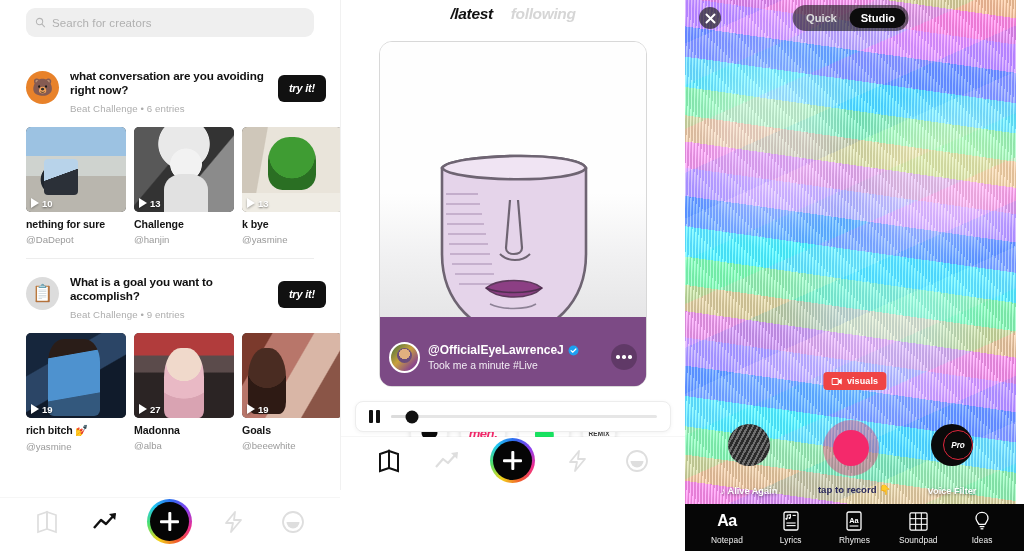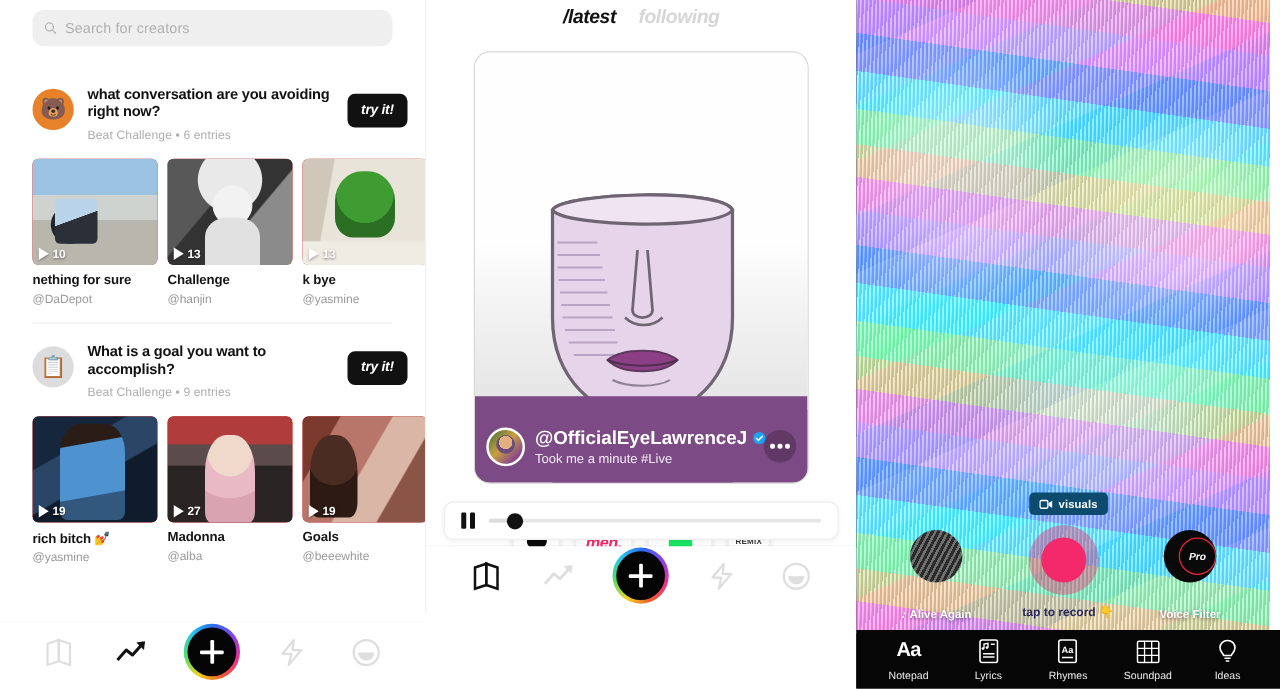--- a/index.html
+++ b/index.html
@@ -50,21 +50,21 @@
     background: #111; color: #fff; border: 0; border-radius: 6px;
     font-size: 11px; font-weight: 700; font-style: italic;
     padding: 7px 11px 8px 11px; margin-top: 6px;
     flex: 0 0 auto; cursor: pointer; letter-spacing: -.2px;
   }
 
   .thumb-row { display: flex; gap: 8px; padding: 13px 0 0 26px; overflow: hidden; }
   .thumb-cell { width: 100px; flex: 0 0 100px; }
   .thumb-img {
     width: 100px; height: 85px; border-radius: 5px; position: relative;
-    overflow: hidden; background: #b91c1c;
+    overflow: hidden; background: #404040;
   }
   .plays {
     position: absolute; left: 5px; bottom: 3px; display: flex;
     align-items: center; gap: 3px; color: #fff; font-size: 9.5px; font-weight: 700;
     text-shadow: 0 1px 2px rgba(0,0,0,.5);
   }
   .plays .tri {
     width: 0; height: 0; border-left: 8px solid #fff;
     border-top: 5px solid transparent; border-bottom: 5px solid transparent;
     filter: drop-shadow(0 1px 1px rgba(0,0,0,.35));
@@ -197,21 +197,21 @@
     border: 2px solid #fff; overflow: hidden; position: relative;
     background: linear-gradient(135deg,#3f6d3c,#c8a13d 45%,#8c4a8a 80%);
   }
   .post-ava::after{
     content:""; position:absolute; left:22%; top:18%; width:56%; height:56%;
     background: radial-gradient(circle at 50% 40%, #e2b07f 0 45%, #6b4c7a 46% 100%);
     border-radius:50%;
   }
   .post-names { flex: 1 1 auto; min-width: 0; }
   .post-user {
-    font-size: 15px; font-weight: 700; color: #fff;
+    font-size: 12px; font-weight: 700; color: #fff;
     display: flex; align-items: center; gap: 4px; white-space: nowrap;
   }
   .verified { width: 11px; height: 11px; flex: 0 0 11px; }
   .post-cap { font-size: 10.4px; color: #f2ecf4; margin-top: 3px; white-space: nowrap; }
   .more-btn {
     width: 26px; height: 26px; border-radius: 50%; flex: 0 0 26px;
     background: rgba(0,0,0,.22); display: flex; align-items: center;
     justify-content: center; gap: 2.5px; cursor: pointer;
   }
   .more-btn i { width: 3.4px; height: 3.4px; border-radius: 50%; background: #fff; display: block; }
@@ -288,22 +288,22 @@
     background: rgba(30,30,30,.62); border-radius: 14px; display: flex;
     align-items: center; padding: 3px; gap: 2px;
   }
   .seg-item {
     font-size: 11.2px; font-weight: 700; color: #dcdcdc;
     padding: 4px 11px; border-radius: 12px; cursor: pointer; letter-spacing: -.1px;
   }
   .seg-item.on { background: #0c0c0c; color: #fff; }
 
   .visuals-badge {
-    position: absolute; left: 50%; transform: translateX(-50%); top: 394px;
-    background: #0c4a6e; border-radius: 4px; padding: 4px 8px;
+    position: absolute; left: 50%; transform: translateX(-50%); top: 372px;
+    background: #ef4444; border-radius: 4px; padding: 4px 8px;
     display: flex; align-items: center; gap: 5px; cursor: pointer;
   }
   .visuals-badge span { font-size: 9px; font-weight: 700; color: #fff; letter-spacing: .1px; }
 
   .rec-row {
     position: absolute; left: 0; top: 420px; width: 331px; height: 78px;
     display: flex; align-items: flex-start; justify-content: space-between;
     padding: 0 22px;
   }
   .rec-side { width: 84px; text-align: center; }
@@ -615,20 +615,31 @@
         </svg>
       </div>
     </div>
   </div>
 
   <div class="panel-studio">
     <div class="holo"></div>
     <div class="holo-swirl"></div>
     <div class="sc-edge"></div>
 
+    <div class="studio-top">
+      <div class="close-btn">
+        <svg width="11" height="11" viewBox="0 0 12 12">
+          <path d="M1.6 1.6 L10.4 10.4 M10.4 1.6 L1.6 10.4" stroke="#fff" stroke-width="2.1" stroke-linecap="round"></path>
+        </svg>
+      </div>
+      <div class="seg">
+        <div class="seg-item">Quick</div>
+        <div class="seg-item on">Studio</div>
+      </div>
+    </div>
 
     <div class="visuals-badge">
       <svg width="11" height="9" viewBox="0 0 14 11">
         <rect x="0.8" y="1.6" width="8" height="7.8" rx="1.4" fill="none" stroke="#fff" stroke-width="1.4"></rect>
         <path d="M9.6 4 L13.2 1.8 L13.2 9.2 L9.6 7 Z" fill="#fff"></path>
       </svg>
       <span>visuals</span>
     </div>
 
     <div class="rec-row">

